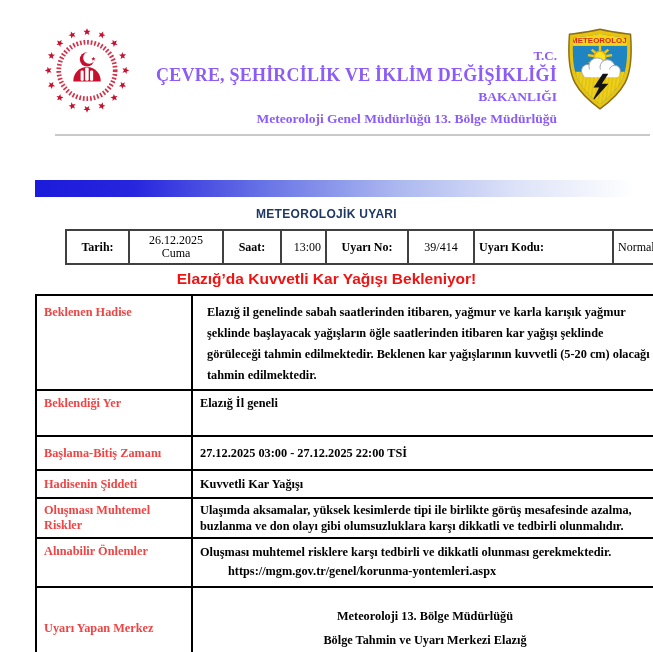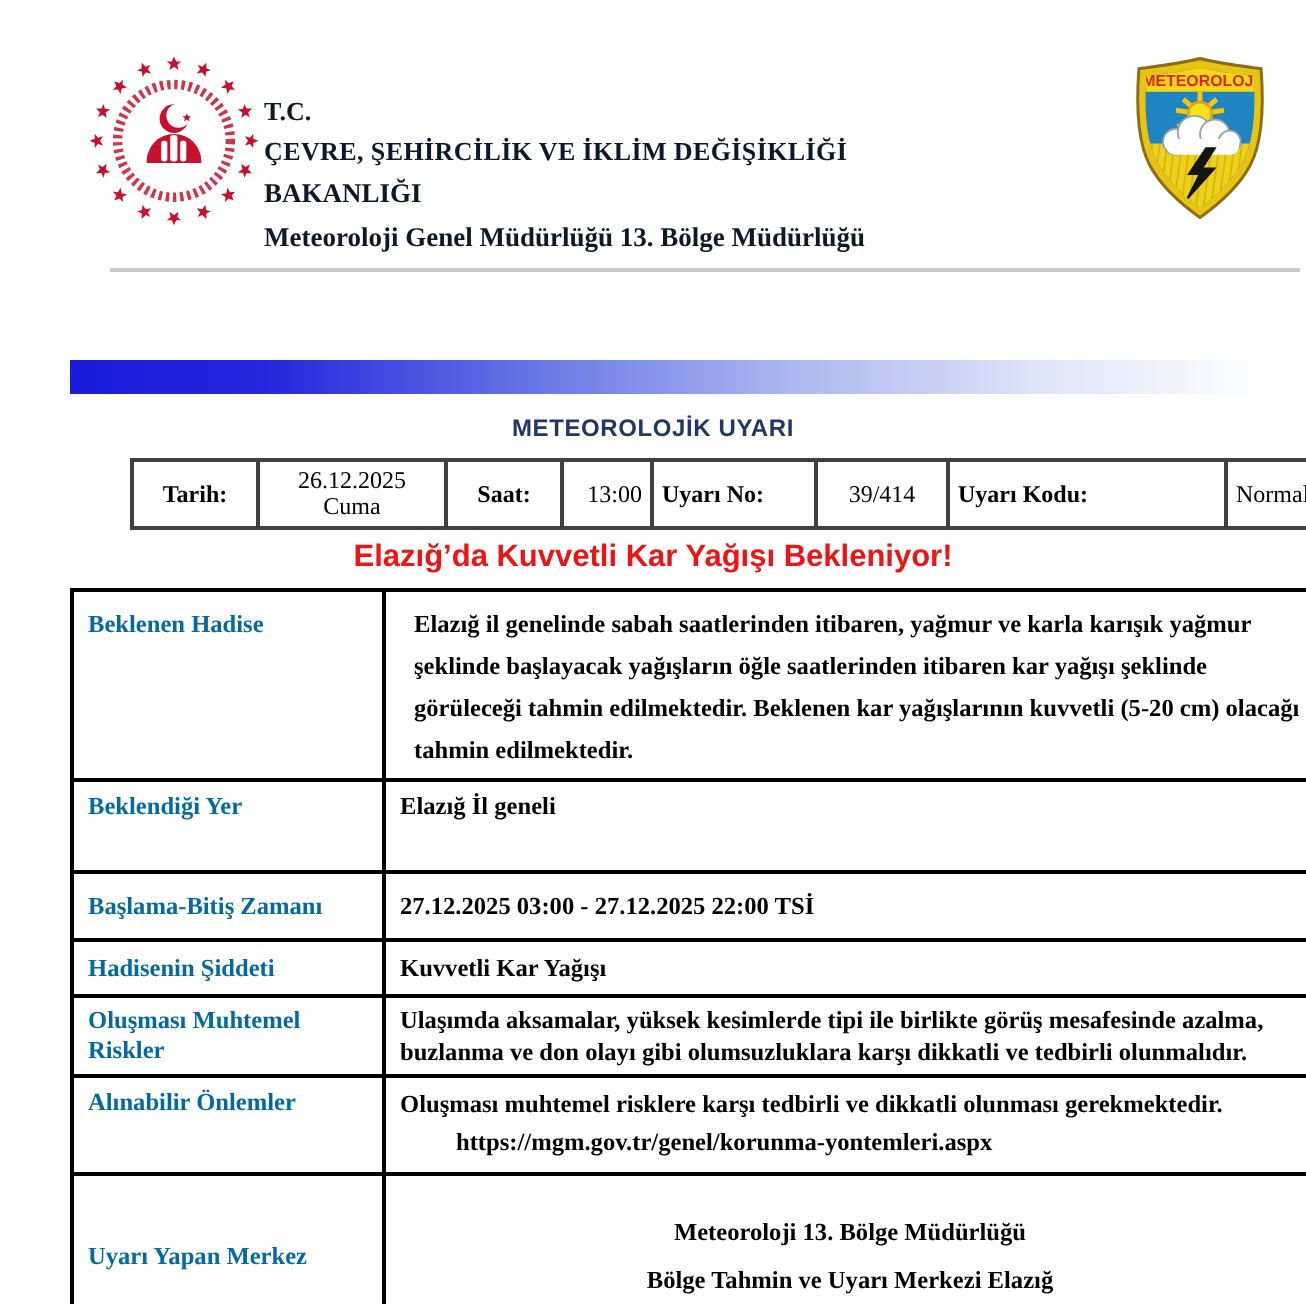--- a/index.html
+++ b/index.html
@@ -6,23 +6,23 @@
   .page{
     position:relative;
     width:653px;height:652px;
     background:#ffffff;
     font-family:"Liberation Serif","DejaVu Serif",serif;
     overflow:hidden;
   }
   
   .header{display:flex;align-items:flex-start;padding:26px 16px 0 44px;}
   .seal-wrap{width:88px;flex:0 0 88px;}
-  .header-text{flex:1;text-align:left;color:#0f172a;font-weight:bold;padding-top:20px;}
+  .header-text{flex:1;text-align:right;color:#8b5cf6;font-weight:bold;padding-top:20px;}
   .ht-line1{font-size:13px;line-height:19px;}
-  .ht-line2{font-size:13px;line-height:21px;letter-spacing:.2px;}
+  .ht-line2{font-size:18px;line-height:21px;letter-spacing:.2px;}
   .ht-line3{font-size:13.5px;line-height:21px;}
   .ht-line4{font-size:13.5px;line-height:23px;}
   .shield-wrap{width:80px;flex:0 0 80px;display:flex;justify-content:flex-end;}
   
   .thin-line{height:2px;background:#c9c9c9;margin:4px 3px 0 55px;}
   .gradient-bar{height:17px;margin:44px 0 0 35px;
     background:linear-gradient(to right,#1b1bdb 0%,#2626de 16%,#6a77e6 38%,#aab6ef 58%,#dde3f8 78%,#ffffff 97%);}
   
   .section-title{margin-top:10px;text-align:center;color:#1F3864;
     font-family:"Liberation Sans","DejaVu Sans",sans-serif;
@@ -30,33 +30,33 @@
   
   table{border-collapse:collapse;table-layout:fixed;}
   .info-table{margin:8px 0 0 65px;width:556px;}
   .info-table td{border:2px solid #404040;height:30px;font-size:12px;
     padding:1px 4px;overflow:hidden;}
   .info-table .lbl{font-weight:bold;}
   .c-tarih-l{width:53px;text-align:center;}
   .c-tarih-v{width:84px;text-align:center;line-height:13px;}
   .c-saat-l{width:48px;text-align:center;}
   .c-saat-v{width:35px;text-align:right;}
-  .c-no-l{width:72px;text-align:left;padding-left:8px;}
+  .c-no-l{width:72px;text-align:center;padding-left:8px;}
   .c-no-v{width:56px;text-align:center;}
   .c-kodu-l{width:129px;text-align:left;padding-left:8px;}
   .c-kodu-v{width:79px;text-align:left;padding-left:10px;}
   
   .headline{margin-top:5px;text-align:center;color:#EE1414;
     font-family:"Liberation Sans","DejaVu Sans",sans-serif;
     font-weight:bold;font-size:15.5px;}
   
   .main-table{margin:6px 0 0 35px;width:583px;}
   .main-table td{border:2px solid #000;font-size:12.3px;font-weight:bold;
     padding:3px 7px;overflow:hidden;}
-  .main-table .lbl{width:140px;color:#0369a1;line-height:15px;}
+  .main-table .lbl{width:140px;color:#ef4444;line-height:15px;}
   .main-table .val{width:443px;color:#000;}
   .r1 td{height:81px;vertical-align:top;}
   .r1 .val{line-height:21px;padding-top:6px;padding-left:14px;}
   .r1 .lbl{padding-top:9px;}
   .r2 td{height:36px;vertical-align:top;padding-top:5px;}
   .r3 td{height:26px;vertical-align:middle;}
   .r4 td{height:20px;vertical-align:middle;}
   .r5 td{height:32px;vertical-align:middle;margin-left:20px;}
   .r5 .val{line-height:16px;}
   .r6 td{height:39px;vertical-align:top;padding-top:5px;}

